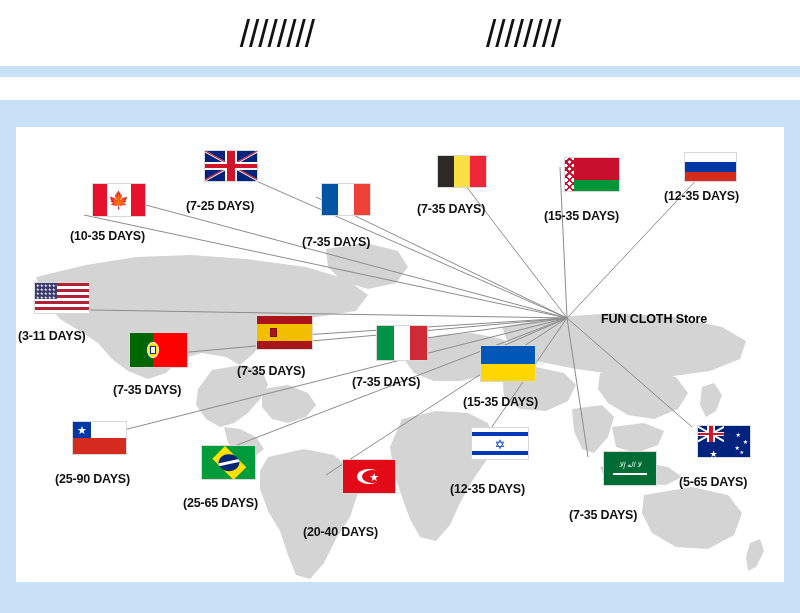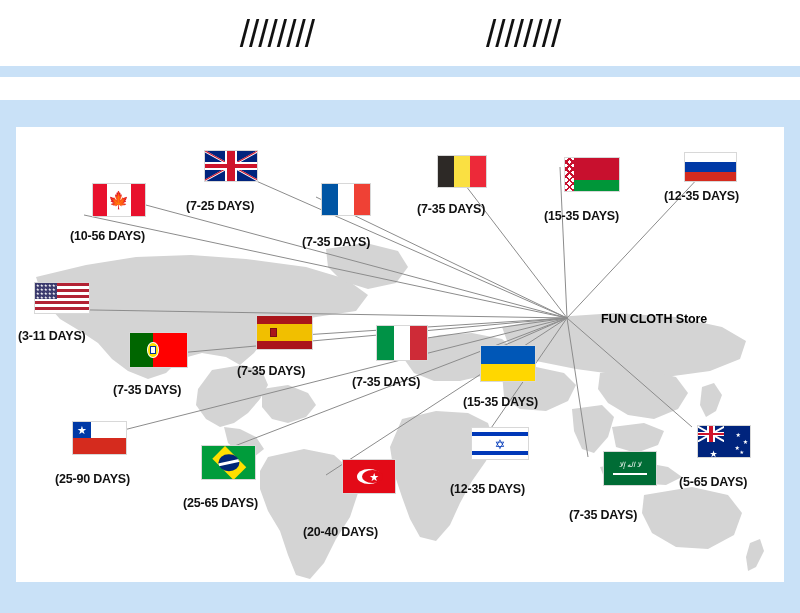--- a/index.html
+++ b/index.html
@@ -325,21 +325,21 @@
   <div class="dest">
     <div class="flag" style="left:76px; top:56px; width:54px; height:34px; position:absolute;">
       <div class="ca-bars">
           <div class="side"></div>
           <div class="mid">
             <span class="ca-leaf">🍁</span>
           </div>
           <div class="side"></div>
         </div>
     </div>
-    <div class="dest-label" style="left:54px; top:102px;">(10-56 DAYS)</div>
+    <div class="dest-label" style="left:54px; top:102px;">(10-35 DAYS)</div>
   </div>
 
   <div class="dest">
     <div class="flag" style="left:188px; top:23px; width:54px; height:32px; position:absolute;">
       <div class="uk-base"></div>
       <div class="uk-d1"></div>
         <div class="uk-d2"></div>
       <div class="uk-d1r"></div>
         <div class="uk-d2r"></div>
       <div class="uk-vw"></div>

